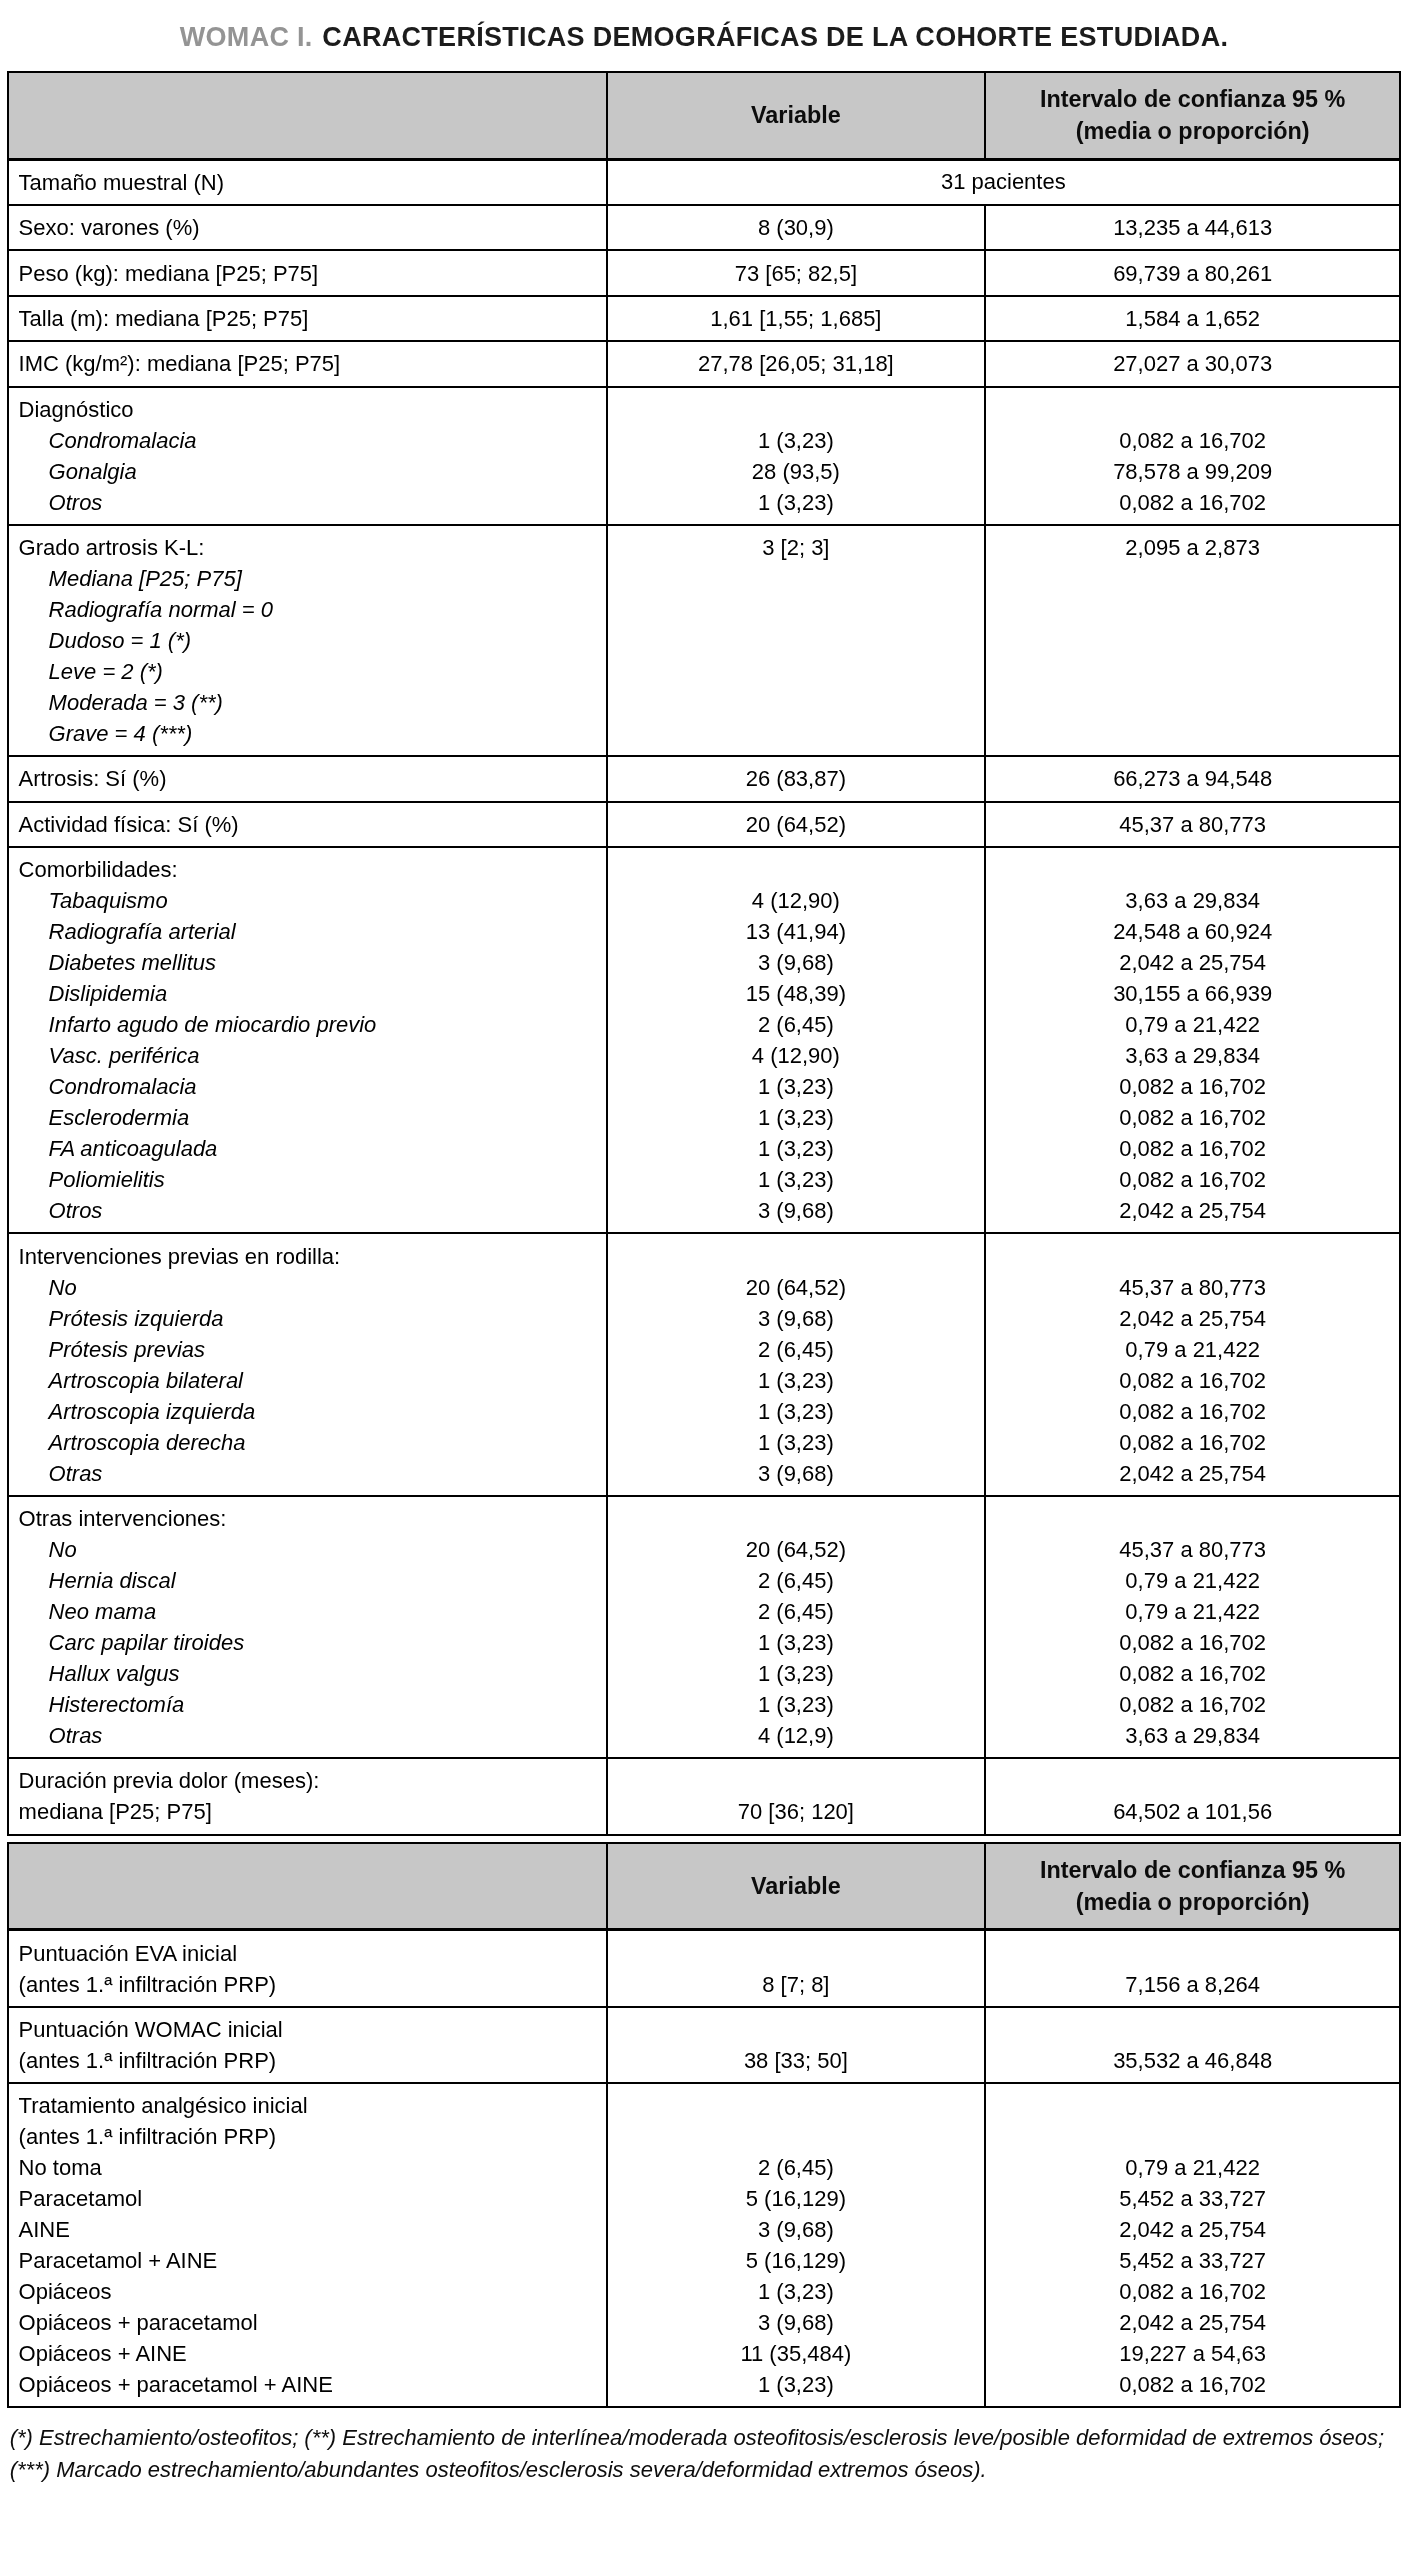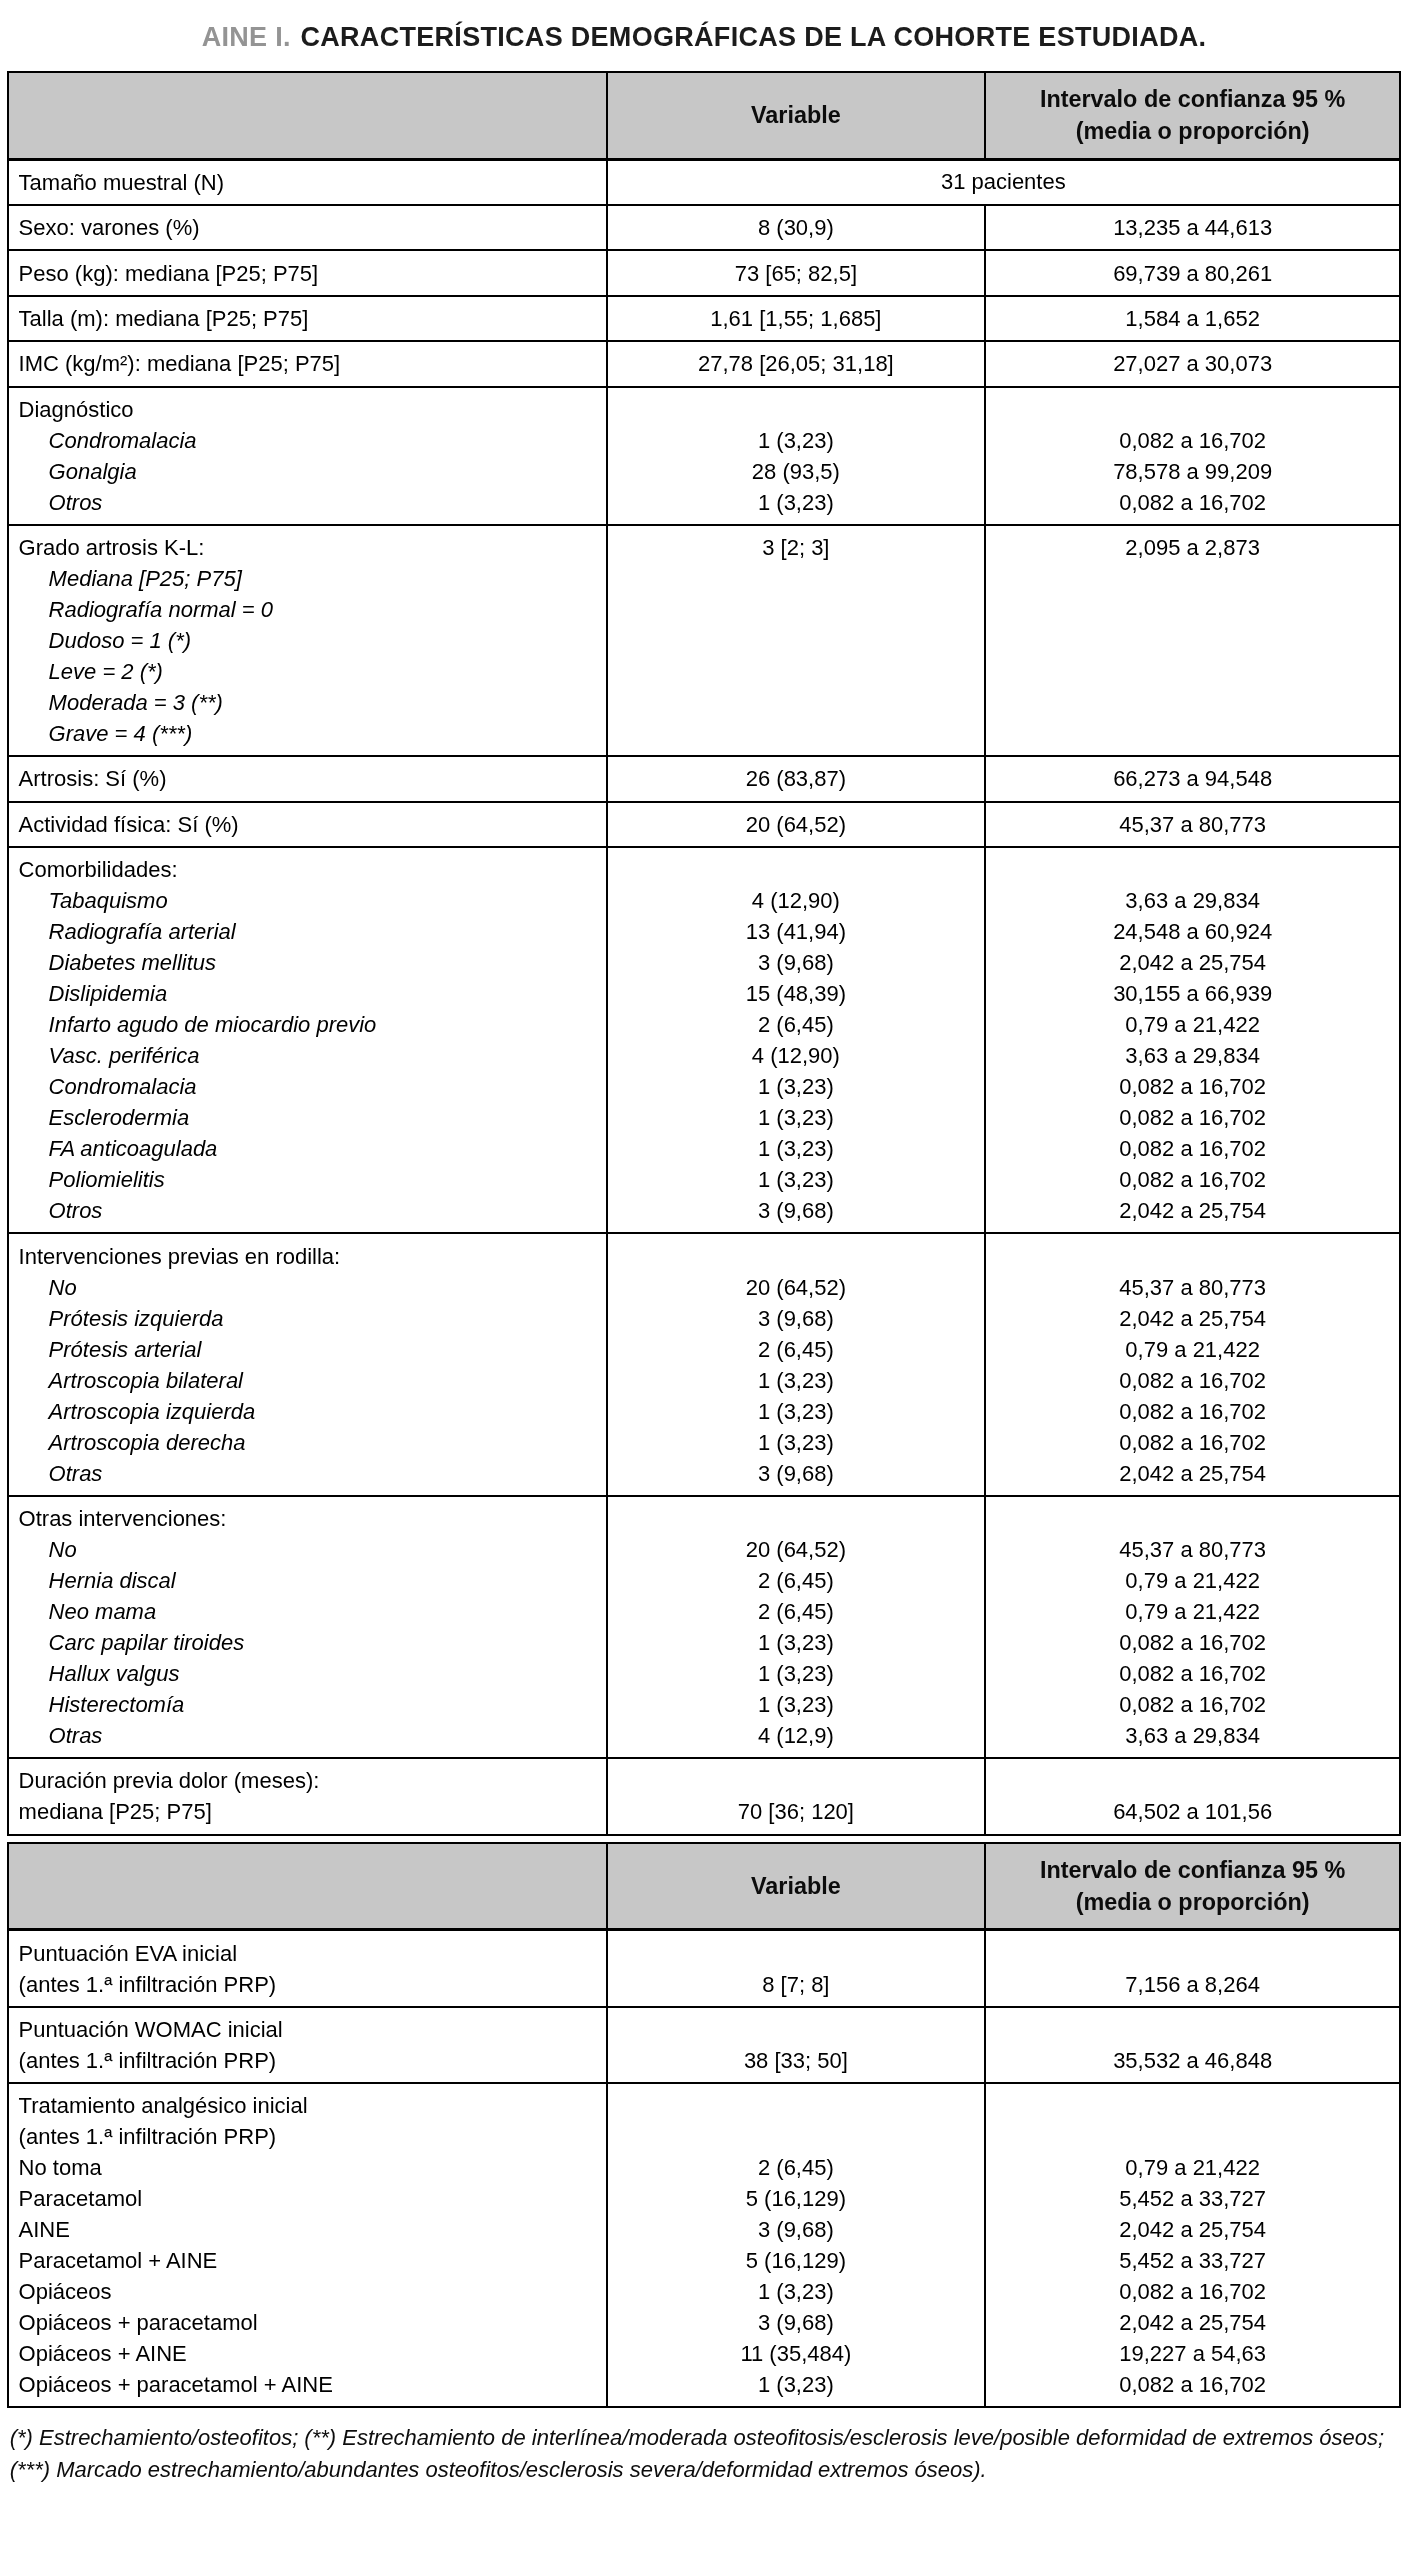--- a/index.html
+++ b/index.html
@@ -82,21 +82,21 @@
     color:#0d0d0d;
   }
   .footnotes p{ margin:0; }
 </style>
 </head>
 <body>
 
 <div class="page">
 
   <div class="title">
-    <span class="title-label">AINE I.</span><span>CARACTERÍSTICAS DEMOGRÁFICAS DE LA COHORTE ESTUDIADA.</span>
+    <span class="title-label">WOMAC I.</span><span>CARACTERÍSTICAS DEMOGRÁFICAS DE LA COHORTE ESTUDIADA.</span>
   </div>
 
   <table class="data">
     <colgroup>
         <col class="c1">
         <col class="c2">
         <col class="c3">
       </colgroup>
     <thead>
       <tr>
@@ -260,21 +260,21 @@
             <div class="ln">0,082 a 16,702</div>
             <div class="ln">0,082 a 16,702</div>
             <div class="ln">2,042 a 25,754</div>
           </td>
         </tr>
         <tr>
           <td class="c-label">
             <div class="ln">Intervenciones previas en rodilla:</div>
             <div class="ln ind">No</div>
             <div class="ln ind">Prótesis izquierda</div>
-            <div class="ln ind">Prótesis arterial</div>
+            <div class="ln ind">Prótesis previas</div>
             <div class="ln ind">Artroscopia bilateral</div>
             <div class="ln ind">Artroscopia izquierda</div>
             <div class="ln ind">Artroscopia derecha</div>
             <div class="ln ind">Otras</div>
           </td>
           <td class="c-val">
             <div class="ln">&nbsp;</div>
             <div class="ln">20 (64,52)</div>
             <div class="ln">3 (9,68)</div>
             <div class="ln">2 (6,45)</div>

